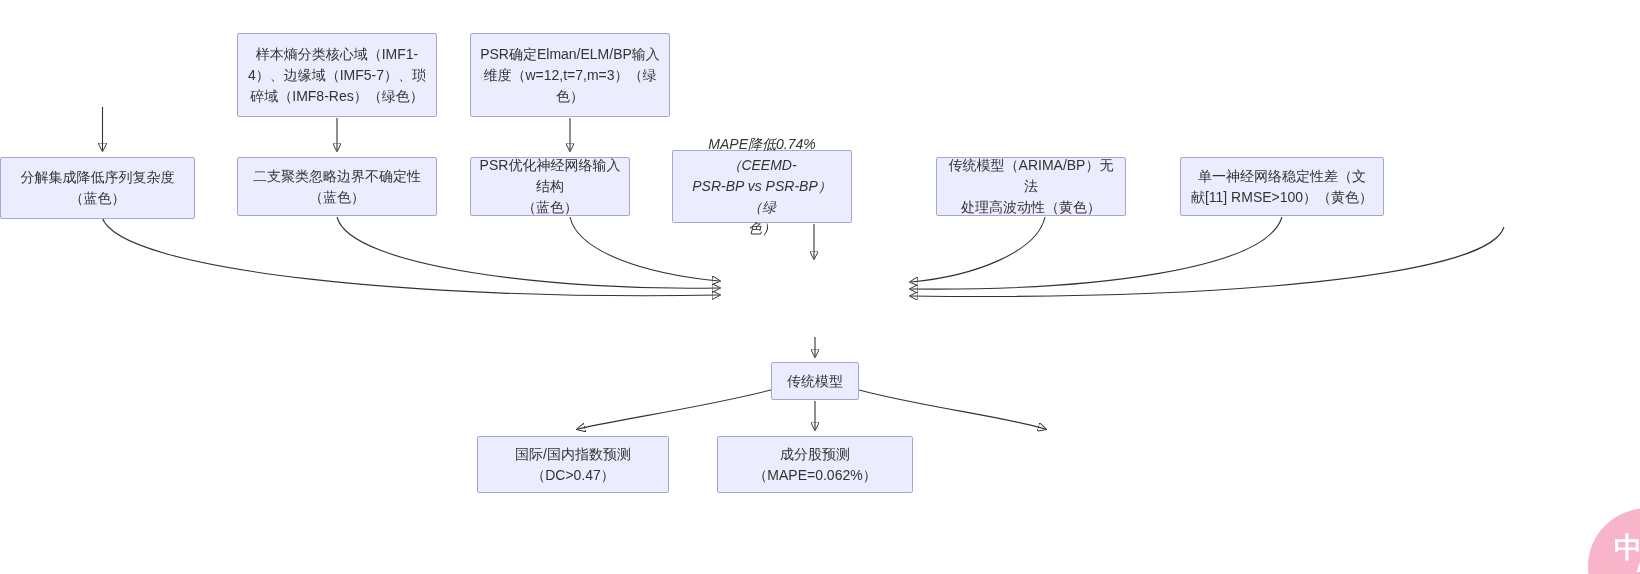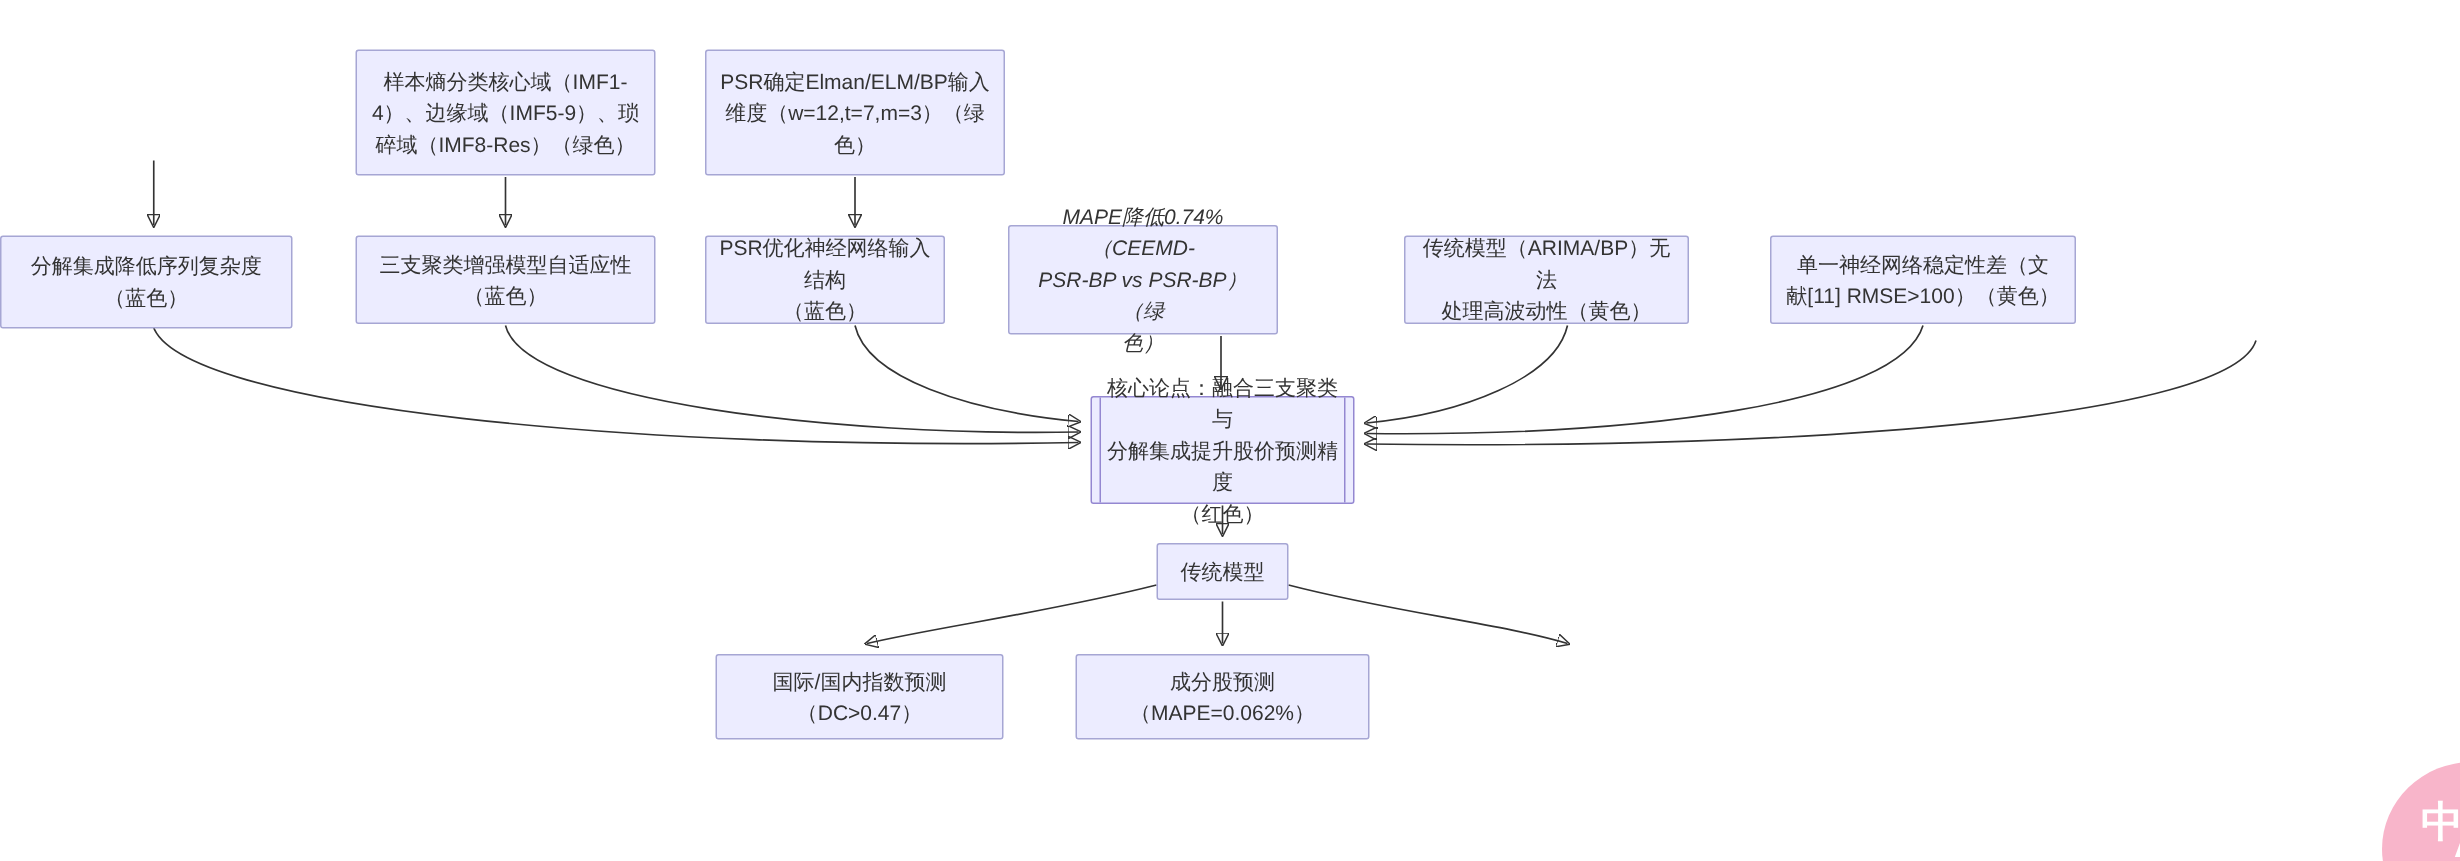--- a/index.html
+++ b/index.html
@@ -89,43 +89,40 @@
     <path d="M 1045 217 C 1037 252, 975 276, 911 282" marker-end="url(#arrow)"></path>
     <path d="M 1282 217 C 1266 270, 1090 291, 911 289" marker-end="url(#arrow)"></path>
     <path d="M 1504 227 C 1488 278, 1210 300, 911 296" marker-end="url(#arrow)"></path>
     <path d="M 815 337 L 815 356" marker-end="url(#arrow)"></path>
     <path d="M 771 390 C 700 408, 625 418, 578 429" marker-end="url(#arrow)"></path>
     <path d="M 815 401 L 815 429" marker-end="url(#arrow)"></path>
     <path d="M 859 390 C 928 408, 1002 416, 1045 429" marker-end="url(#arrow)"></path>
   </svg>
 
   <div class="node n-entropy">样本熵分类核心域（IMF1-
-4）、边缘域（IMF5-9）、琐
+4）、边缘域（IMF5-7）、琐
 碎域（IMF8-Res）（绿色）</div>
   <div class="node n-psrdim">PSR确定Elman/ELM/BP输入
 维度（w=12,t=7,m=3）（绿
 色）</div>
 
   <div class="node n-decomp">分解集成降低序列复杂度
 （蓝色）</div>
-  <div class="node n-threeway">三支聚类增强模型自适应性
+  <div class="node n-threeway">二支聚类忽略边界不确定性
 （蓝色）</div>
   <div class="node n-psropt">PSR优化神经网络输入结构
 （蓝色）</div>
   <div class="node n-mape">MAPE降低0.74%（CEEMD-
 PSR-BP vs PSR-BP）（绿
 色）</div>
   <div class="node n-trad">传统模型（ARIMA/BP）无法
 处理高波动性（黄色）</div>
   <div class="node n-single">单一神经网络稳定性差（文
 献[11] RMSE&gt;100）（黄色）</div>
 
-  <div class="node n-core">核心论点：融合三支聚类与
-分解集成提升股价预测精度
-（红色）</div>
 
   <div class="node n-verify">传统模型</div>
 
   <div class="node n-index">国际/国内指数预测
 （DC&gt;0.47）</div>
   <div class="node n-comp">成分股预测
 （MAPE=0.062%）</div>
 
   <div class="translate-badge">
     <span class="tb-zh">中</span>

